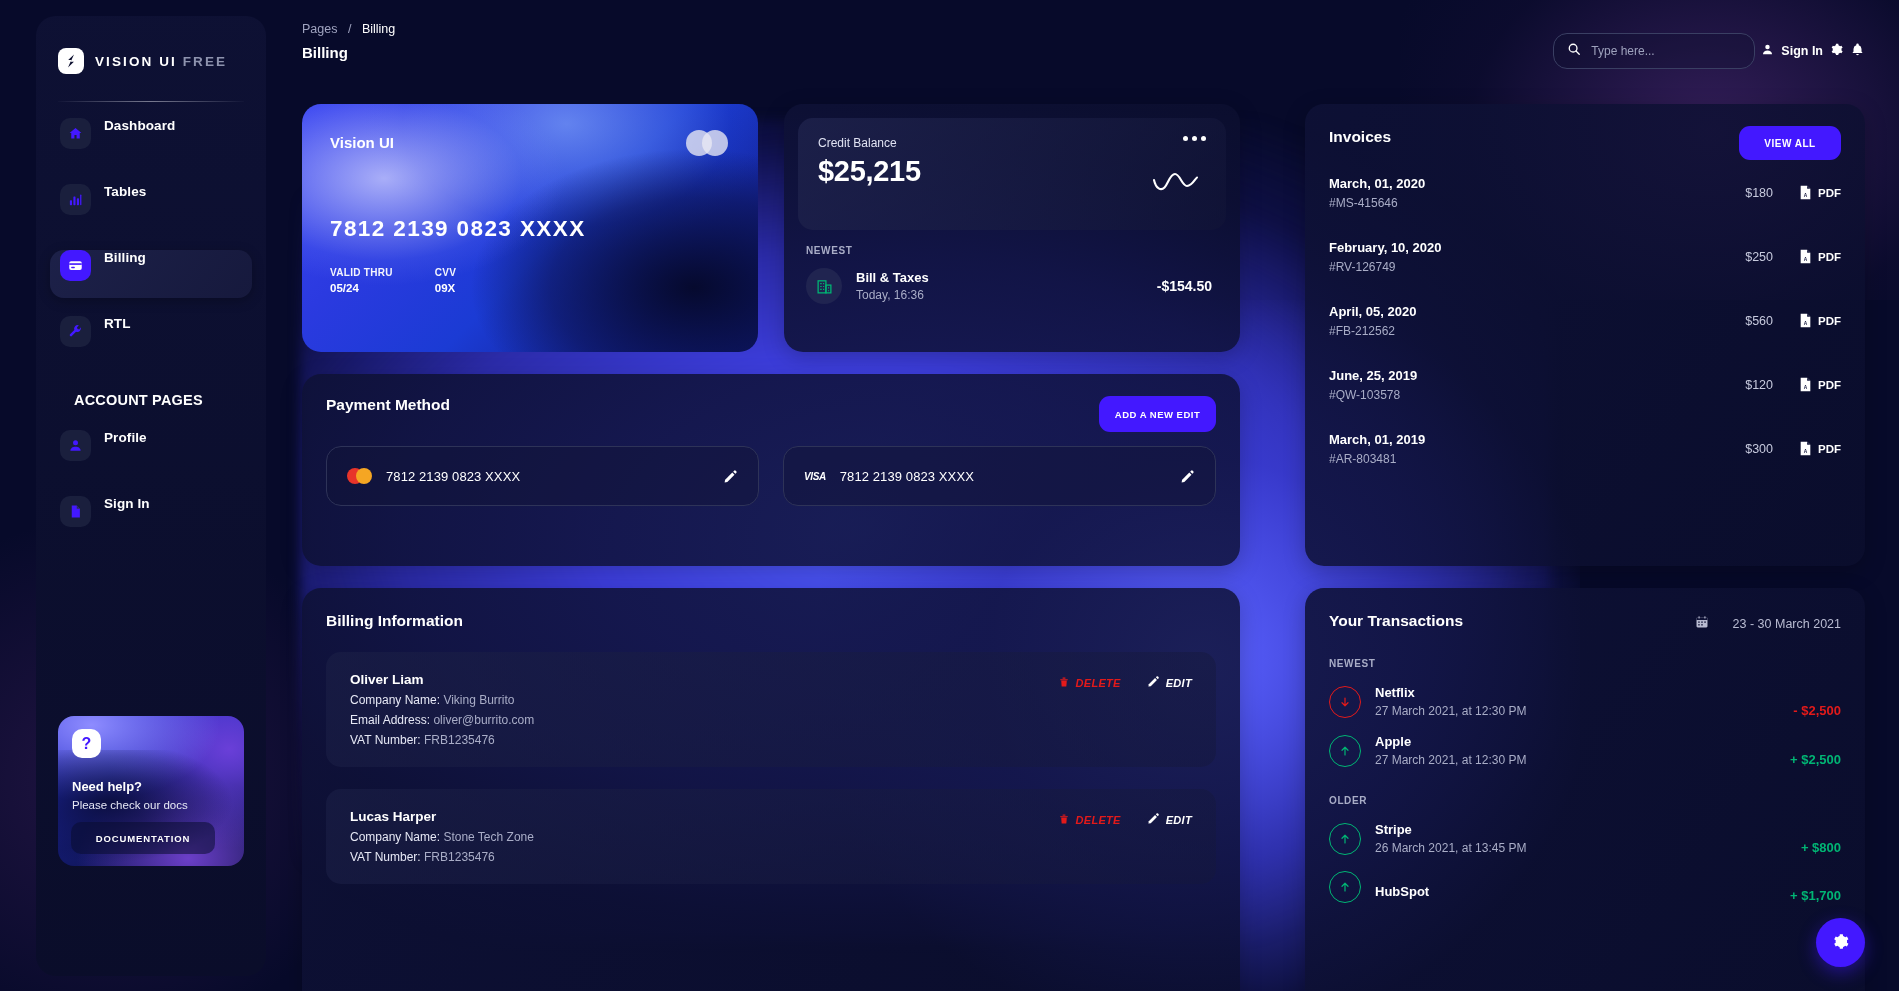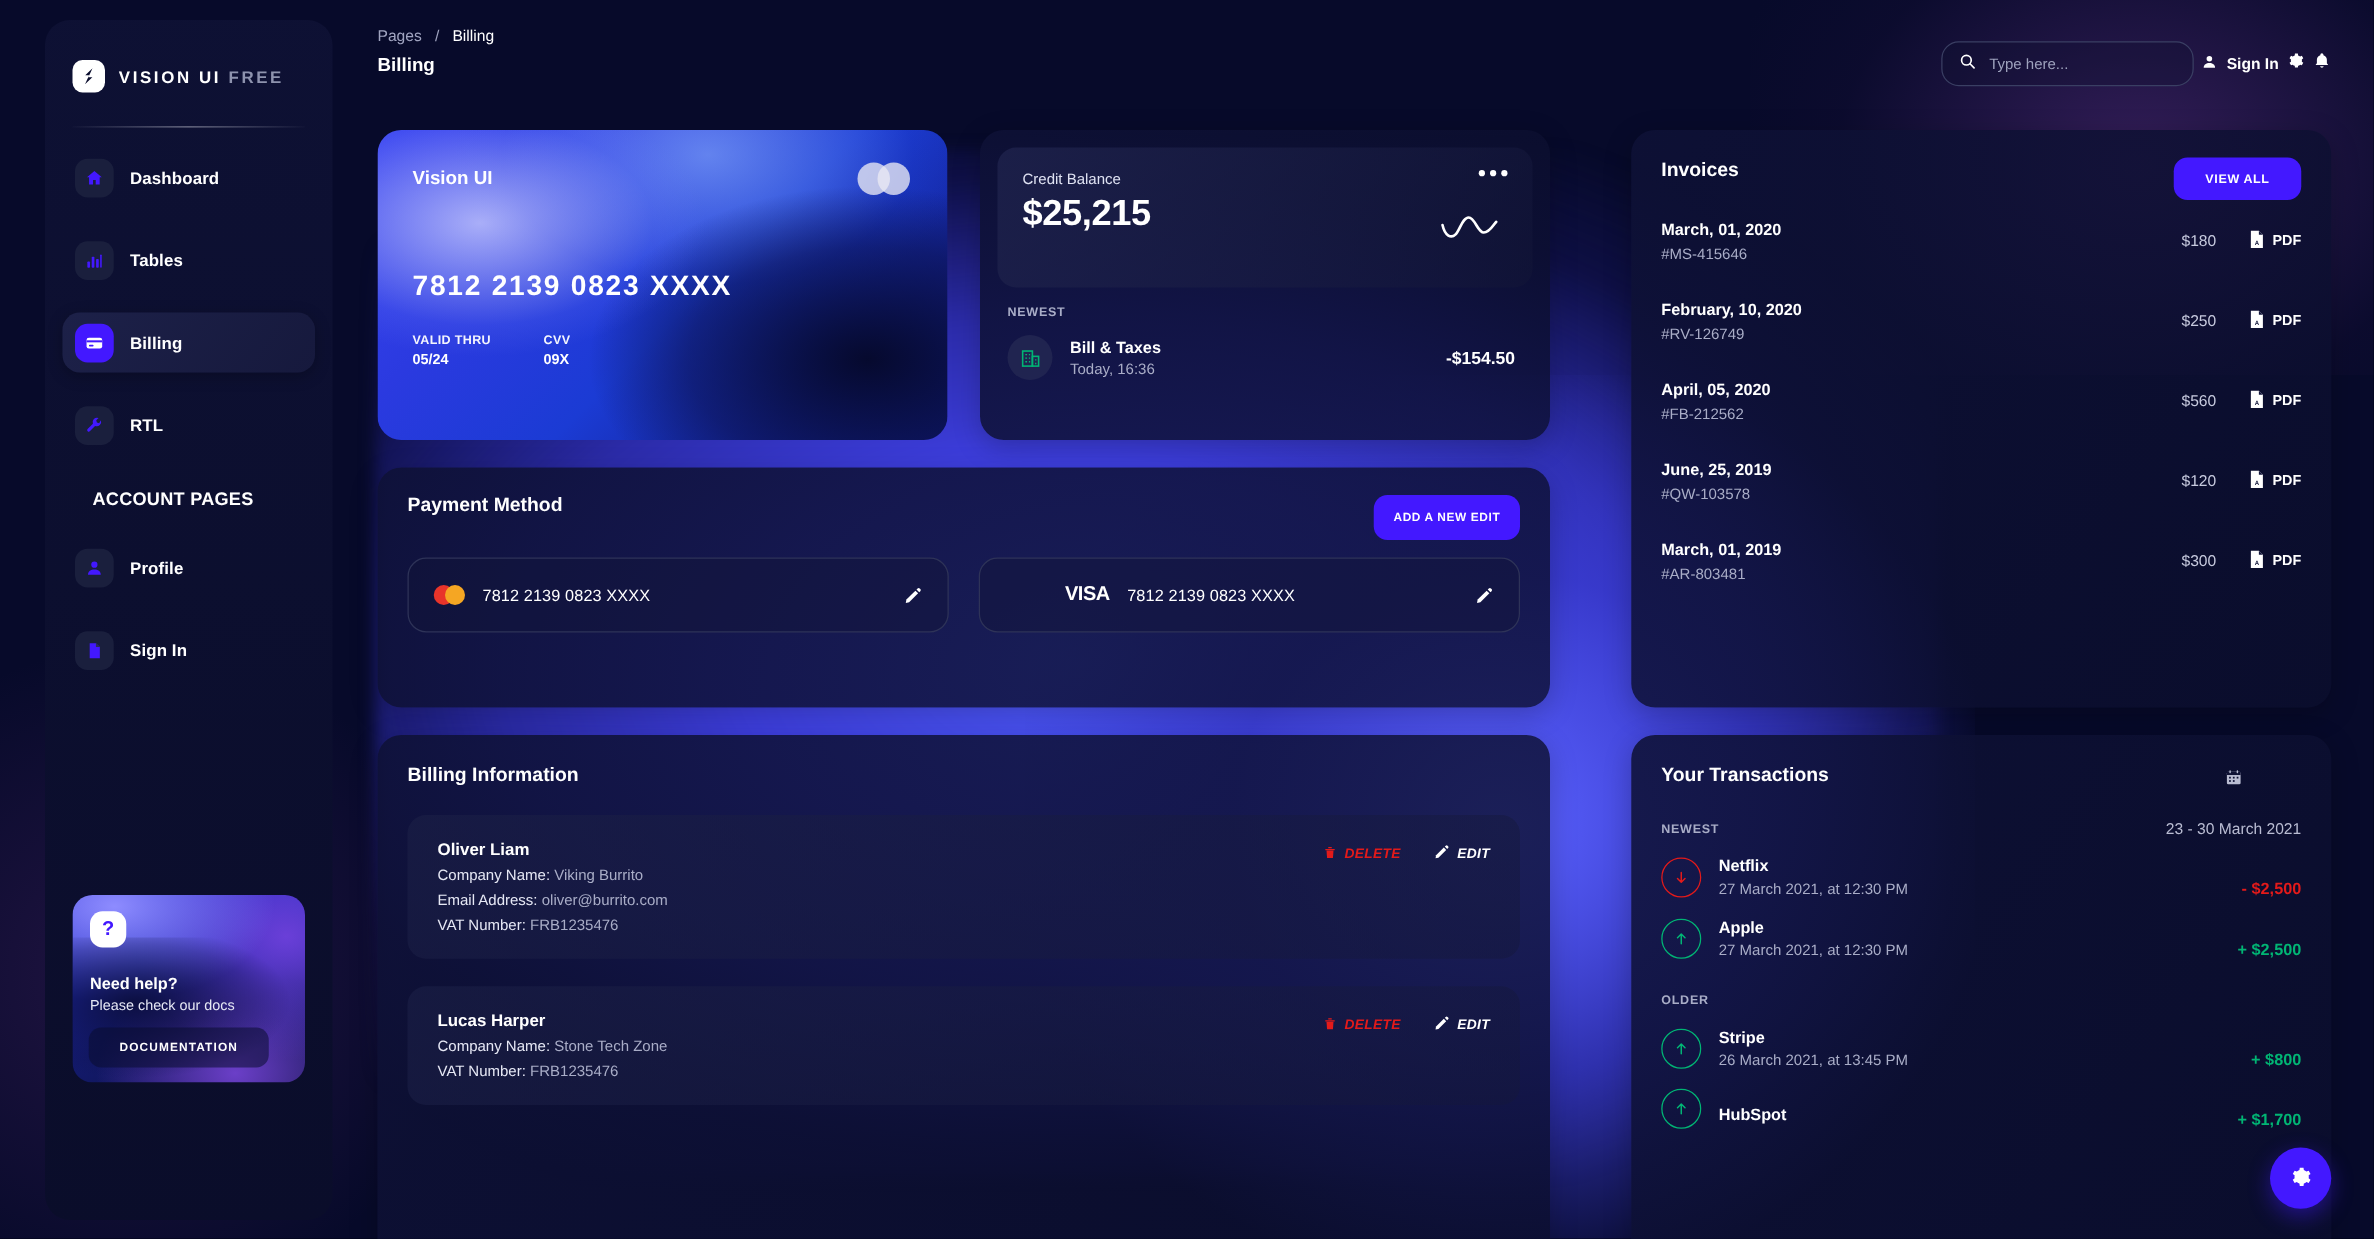--- a/index.html
+++ b/index.html
@@ -49,21 +49,21 @@
   .brand-logo svg { display: block; }
   .brand-text { font-size: 13.5px; font-weight: 700; letter-spacing: 2.1px; white-space: nowrap; }
   .brand-text .dim { color: #8e93ae; }
   .brand-sep {
     margin: 23px 22px 0 22px; height: 1px;
     background: linear-gradient(90deg, rgba(224,225,235,0.02) 0%, rgba(224,225,235,0.5) 50%, rgba(224,225,235,0.02) 100%);
   }
 
   .nav { margin-top: 16px; padding: 0 14px; }
   .nav-item {
-    display: flex; align-items: center; gap: 13px;
+    display: flex; gap: 13px;
     height: 48px; padding: 0 10px; border-radius: 14px; margin-bottom: 18px;
     cursor: pointer;
   }
   .nav-item.active {
     background: linear-gradient(127deg, rgba(29,33,73,0.98) 0%, rgba(23,26,62,0.92) 100%);
     box-shadow: 0 3px 12px rgba(0,0,0,0.25);
   }
   .nav-ico {
     width: 31px; height: 31px; border-radius: 10px; flex: 0 0 auto;
     background: #1a1f3d;
@@ -189,21 +189,21 @@
   .paym-cards { display: flex; gap: 24px; margin-top: 32px; }
   .pm-card {
     flex: 1; height: 60px; border-radius: 15px; border: 1px solid #2e3358;
     background: rgba(17,20,56,0.45);
     display: flex; align-items: center; padding: 0 20px; cursor: pointer;
   }
   .pm-mc { position: relative; width: 25px; height: 16px; flex: 0 0 auto; }
   .pm-mc i { position: absolute; top: 0; width: 16px; height: 16px; border-radius: 50%; display: block; }
   .pm-mc .r { left: 0; background: #e8342a; }
   .pm-mc .o { left: 9px; background: #f5a623; }
-  .pm-visa { font-size: 16px; font-weight: 700; letter-spacing: -.4px; flex: 0 0 auto; margin-left: 48px; }
+  .pm-visa { font-size: 10px; font-weight: 700; font-style: italic; letter-spacing: -.4px; flex: 0 0 auto; }
   .pm-num { margin-left: 14px; font-size: 13px; font-weight: 400; letter-spacing: .1px; }
   .pm-edit { margin-left: auto; cursor: pointer; display: flex; }
 
   
   .billinfo { position: absolute; left: 0; top: 488px; width: 938px; height: 430px; padding: 24px 24px 0 24px; overflow: hidden; }
   .billinfo-title { font-size: 15.5px; font-weight: 700; }
   .bi-item {
     margin-top: 22px; border-radius: 15px; padding: 20px 24px; position: relative;
     background: linear-gradient(127deg, rgba(27,31,70,0.62) 0%, rgba(20,23,58,0.45) 100%);
   }
@@ -227,21 +227,21 @@
   .inv-row { display: flex; align-items: center; margin-top: 30px; }
   .inv-row:first-of-type { margin-top: 36px; }
   .inv-date { font-size: 13px; font-weight: 700; }
   .inv-id { font-size: 12px; color: #a9adc7; margin-top: 5px; }
   .inv-amt { margin-left: auto; font-size: 12.5px; color: #c7cade; }
   .inv-pdf { margin-left: 26px; display: flex; align-items: center; gap: 6px; cursor: pointer; font-size: 11.5px; font-weight: 700; }
 
   
   .txn { position: absolute; right: 0; top: 488px; width: 560px; height: 430px; padding: 24px 24px 0 24px; overflow: hidden; }
   .txn-title { font-size: 15.5px; font-weight: 700; }
-  .txn-range { position: absolute; right: 24px; top: 27px; display: flex; align-items: center; gap: 24px; font-size: 12.5px; color: #b9bcd2; flex-direction: column; }
+  .txn-range { position: absolute; right: 24px; top: 27px; display: flex; align-items: center; gap: 24px; font-size: 12.5px; color: #b9bcd2; }
   .txn-group { margin-top: 28px; font-size: 10px; letter-spacing: .6px; color: #a9adc7; font-weight: 600; }
   .txn-row { display: flex; align-items: flex-end; margin-top: 16px; }
   .txn-ico {
     width: 32px; height: 32px; border-radius: 50%; flex: 0 0 auto;
     display: flex; align-items: center; justify-content: center;
   }
   .txn-ico.down { border: 1.5px solid #e31a1a; }
   .txn-ico.up { border: 1.5px solid #01b574; }
   .txn-txt { margin-left: 14px; }
   .txn-name { font-size: 13px; font-weight: 700; }

